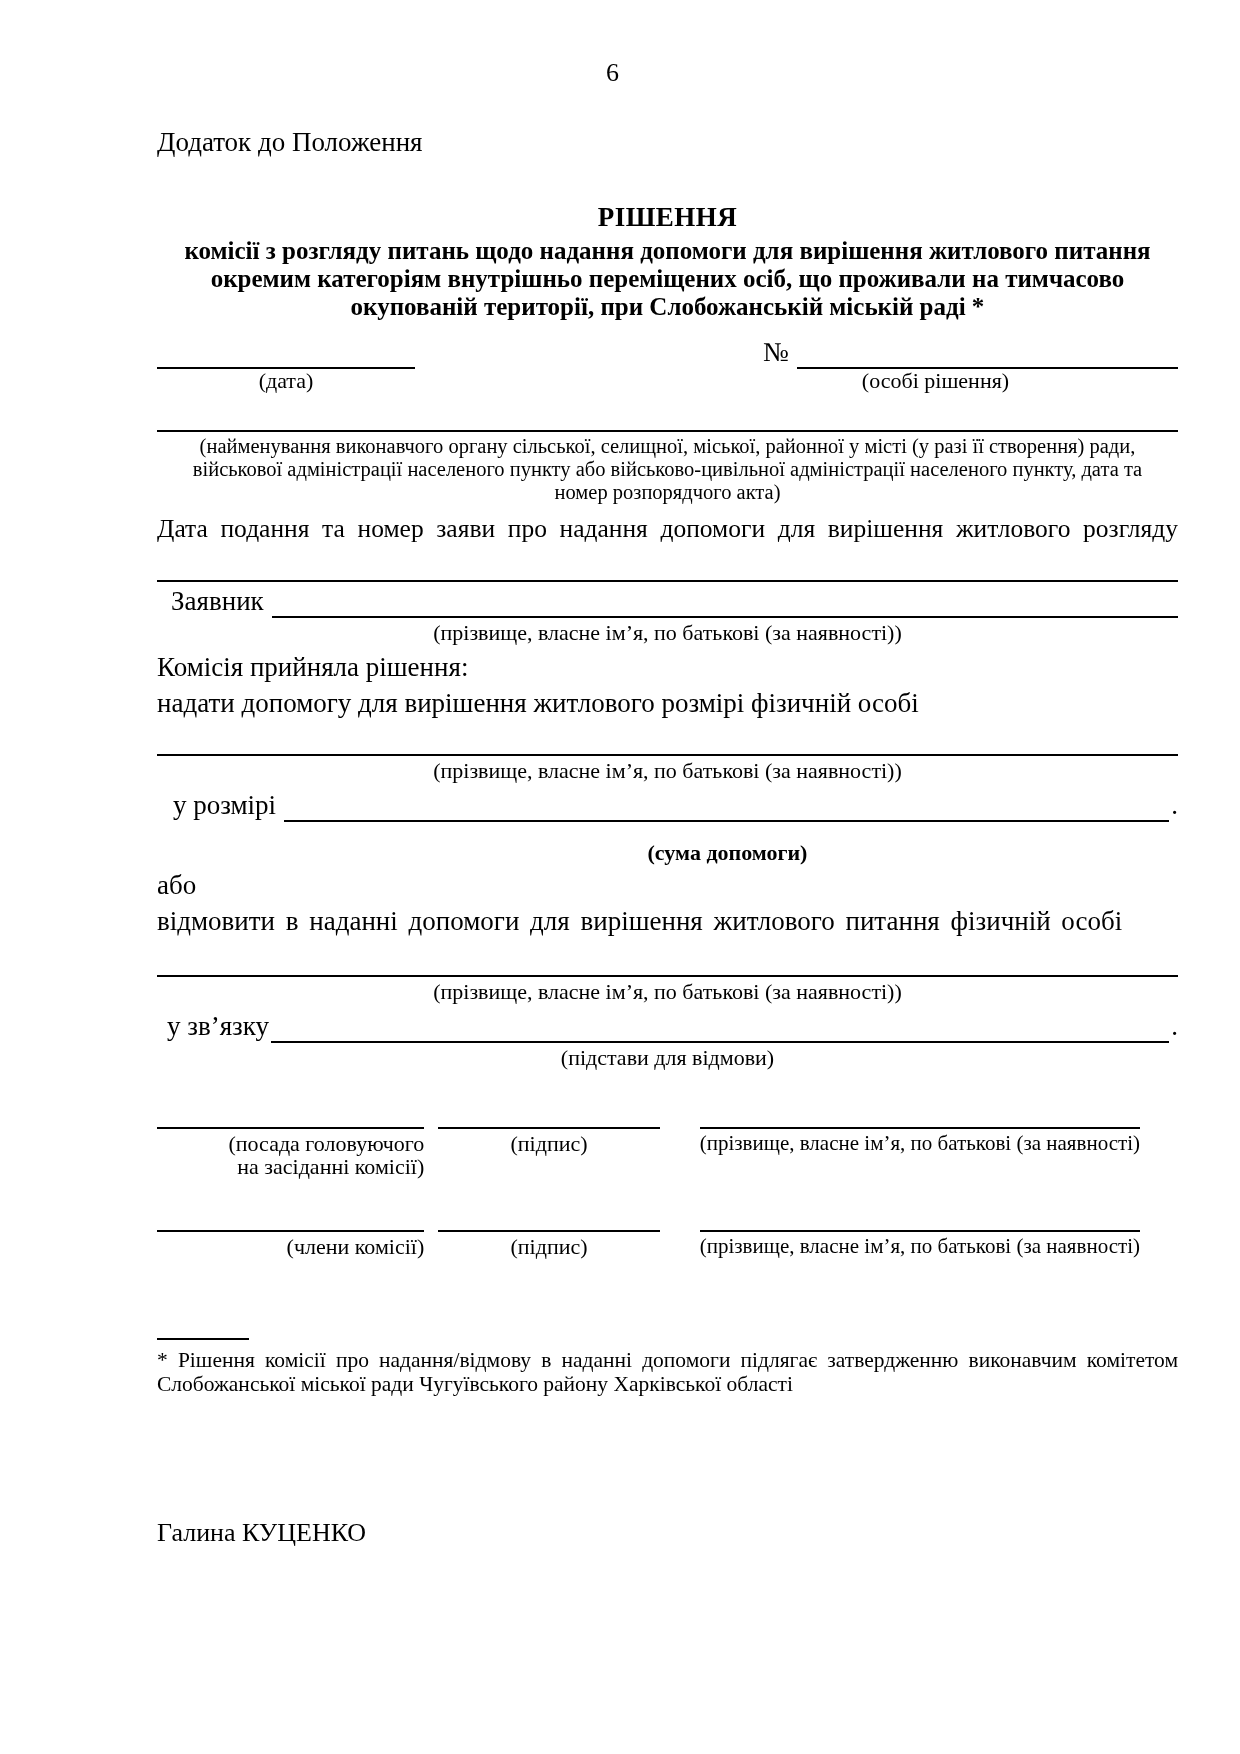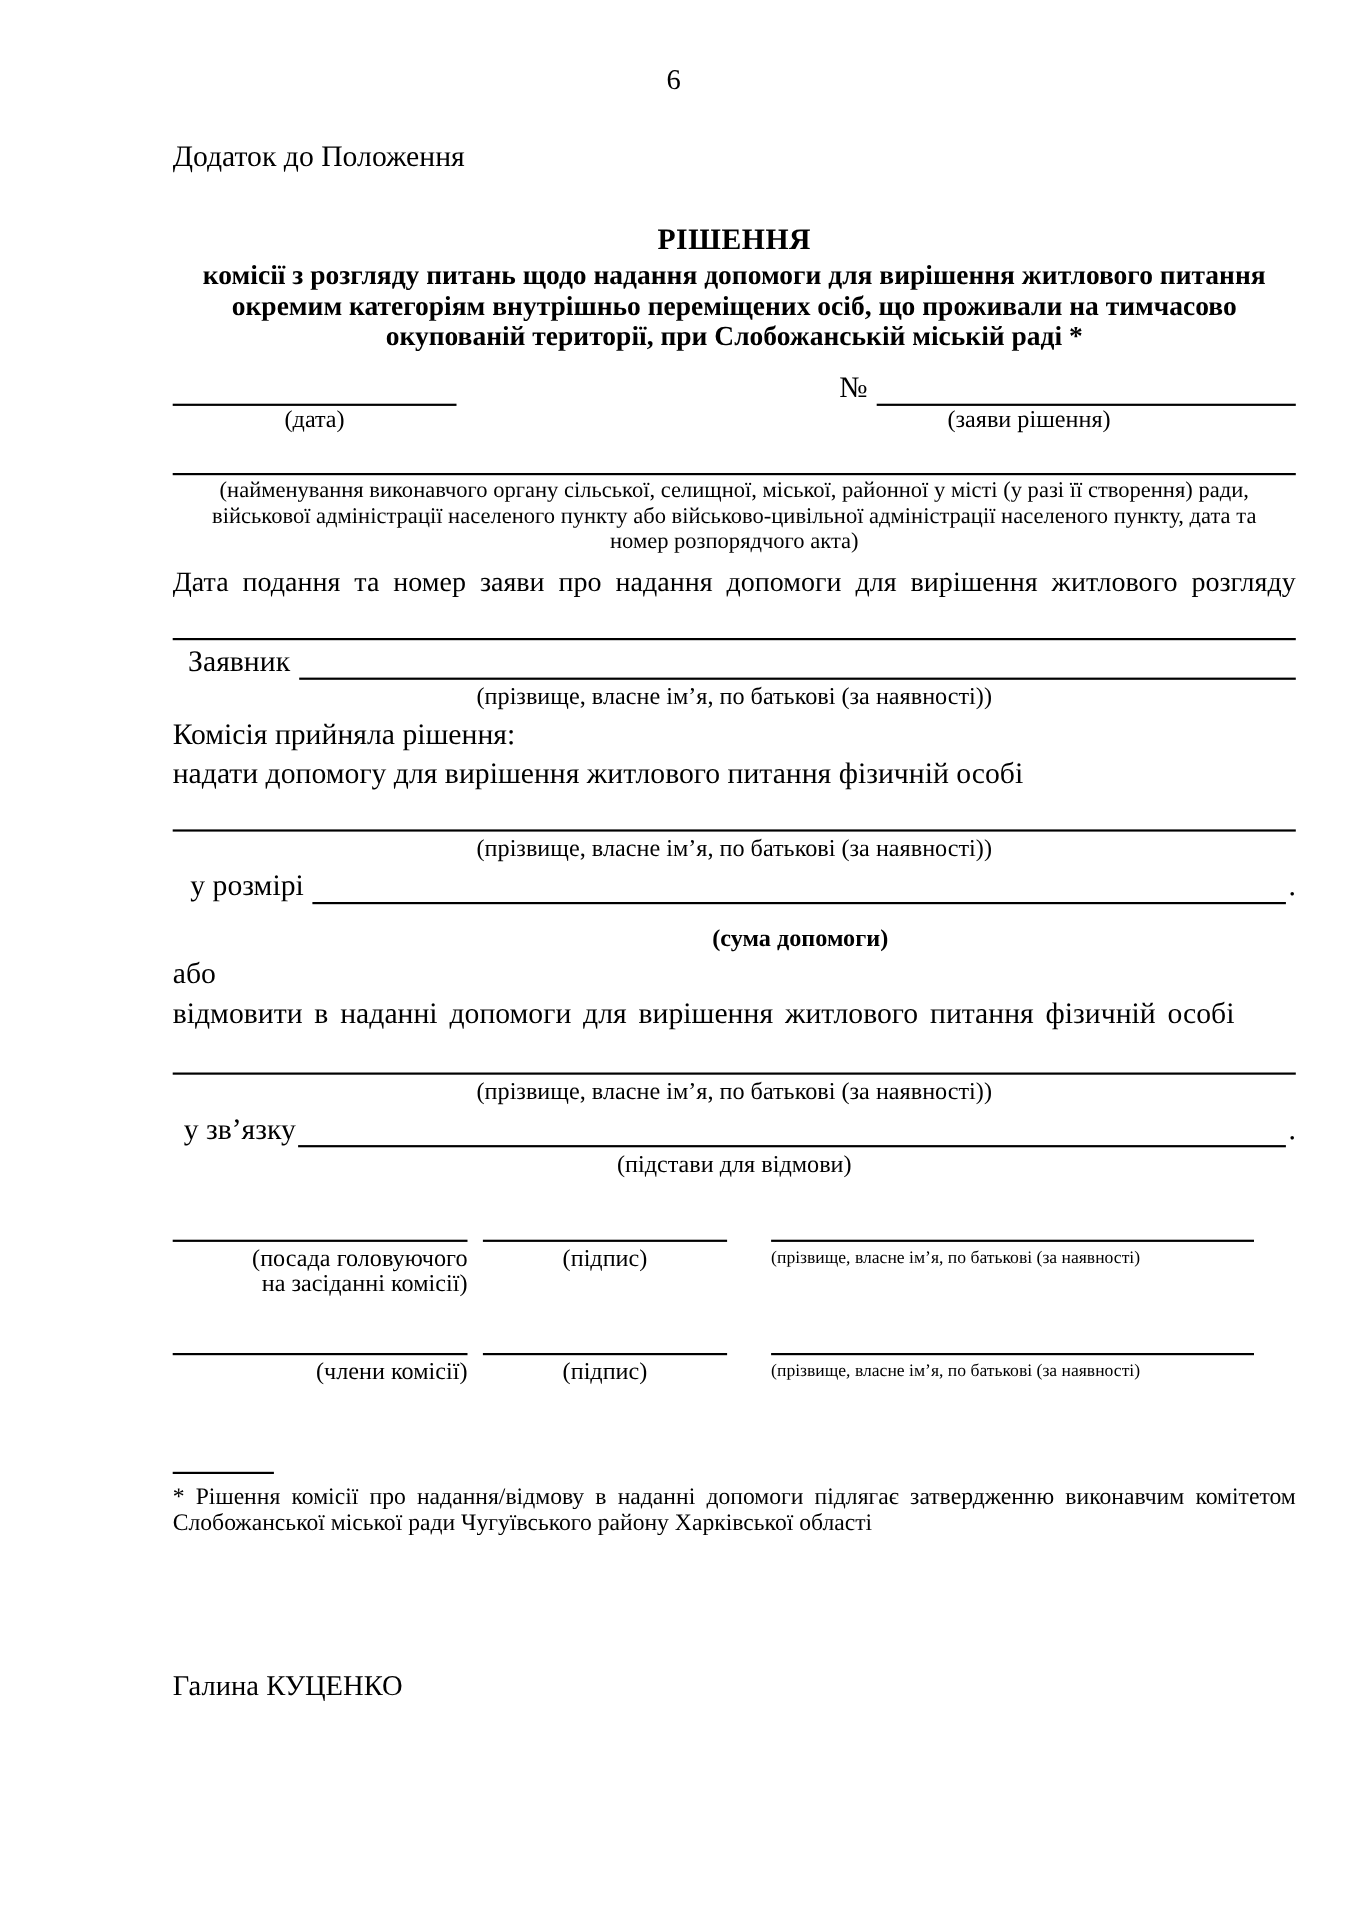--- a/index.html
+++ b/index.html
@@ -56,21 +56,21 @@
   .reason-row .uline { margin-left:2px; }
   .reason-caption { text-align:center; margin-top:3px; }
   .sig-row { display:flex; margin-top:34px; }
   .sig-row2 { margin-top:28px; }
   .sig-c1 { width:268px;text-align:right; }
   .sig-c2 { width:222px; margin-left:14px; }
   .sig-c3 { flex:1; margin-left:40px; margin-right:38px; }
   .sig-line { border-bottom:2px solid #000; height:26px; }
   .sig-caption { margin-top:3px; }
   .sig-caption.preline { white-space:pre-line; }
-  .sig-caption.c3 { font-size:16px; white-space:nowrap; overflow:visible; }
+  .sig-caption.c3 { font-size:21px; white-space:nowrap; overflow:visible; }
   .footnote-rule { width:92px; border-bottom:2px solid #000; height:0; margin-top:80px; }
   .footnote-l1 {
     font-size:21.5px; line-height:24px; margin-top:8px;
     text-align:justify; text-align-last:justify;
   }
   .footnote-l2 { font-size:21.5px; line-height:24px; }
   .signoff { display:flex; justify-content:space-between; margin-top:122px; font-size:26px; }
   .signoff-right { margin-right:48px; }
 </style>
 </head>
@@ -92,41 +92,41 @@
       <div class="meta-left">
         <div class="uline-solo"></div>
         <div class="caption center">(дата)</div>
       </div>
       <div class="meta-gap"></div>
       <div class="meta-right">
         <div class="fill-row">
           <span class="label">№</span>
           <div class="uline"></div>
         </div>
-        <div class="caption num-caption">(заяви рішення)</div>
+        <div class="caption num-caption">(особі рішення)</div>
       </div>
     </div>
 
     <div class="hr-full authority-rule"></div>
     <div class="authority-caption">(найменування виконавчого органу сільської, селищної, міської, районної у місті (у разі її створення) ради,
 військової адміністрації населеного пункту або військово-цивільної адміністрації населеного пункту, дата та
 номер розпорядчого акта)</div>
 
     <div class="application-line">Дата подання та номер заяви про надання допомоги для вирішення житлового розгляду</div>
 
     <div class="hr-full blank-rule"></div>
 
     <div class="fill-row applicant-row">
       <span class="label">Заявник</span>
       <div class="uline"></div>
     </div>
     <div class="caption name-caption">(прізвище, власне ім’я, по батькові (за наявності))</div>
 
     <div class="decision-intro">Комісія прийняла рішення:</div>
-    <div class="body-line">надати допомогу для вирішення житлового питання фізичній особі</div>
+    <div class="body-line">надати допомогу для вирішення житлового розмірі фізичній особі</div>
 
     <div class="hr-full grant-rule"></div>
     <div class="caption name-caption">(прізвище, власне ім’я, по батькові (за наявності))</div>
 
     <div class="fill-row amount-row">
       <span class="label">у розмірі</span>
       <div class="uline"></div>
       <span class="term">.</span>
     </div>
     <div class="caption amount-caption">(сума допомоги)</div>

